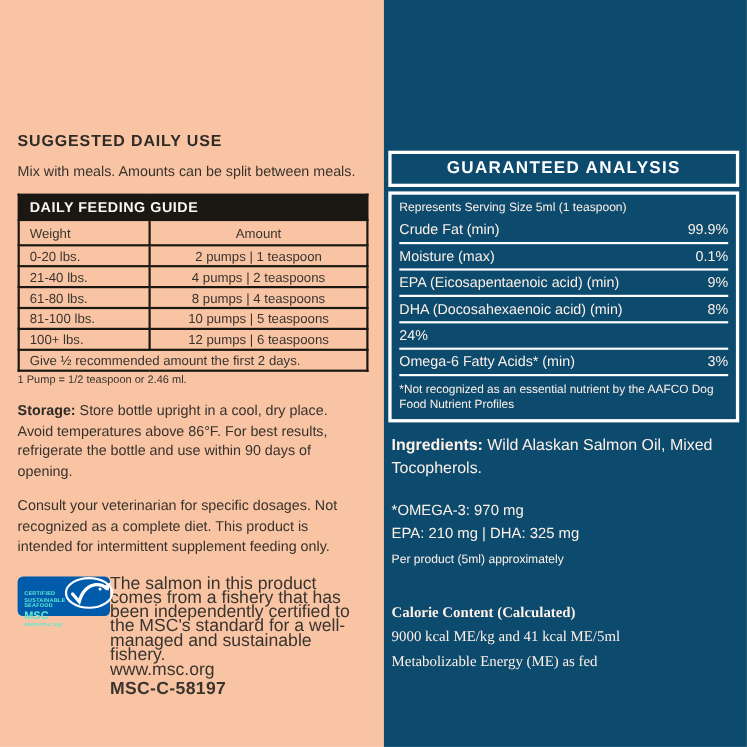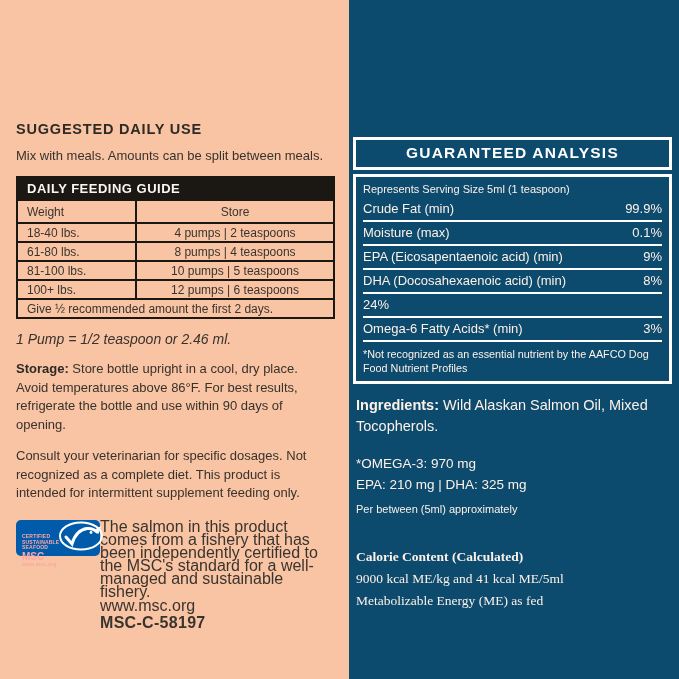--- a/index.html
+++ b/index.html
@@ -26,31 +26,31 @@
     font-size:13px; font-weight:bold; letter-spacing:.5px;
     text-align:left; padding:3px 9px;
     border:2px solid #1B1713;
   }
   table.feeding td { border:2px solid #1B1713; font-size:12px; padding:1.5px 9px; }
   table.feeding .colhead td { padding:3.5px 9px; }
   table.feeding td.cw { width:119px; text-align:left; }
   table.feeding td.ca { text-align:center; }
   table.feeding tfoot td { text-align:left; }
 
-  .pump-note { font-size:14px; margin-top:12px;font-style:italic; }
+  .pump-note { font-size:10px; margin-top:2px; }
   .lp-para { font-size:13px; line-height:18.5px; width:316px; margin-top:13px; }
   .lp-para b { color:#2E2A25; }
 
   .msc-row { display:flex; margin-top:17px; align-items:flex-start; }
   .msc-logo {
     width:84px; height:36px; background:#005BAB; border-radius:5px;
     display:flex; align-items:center; padding:3px 4px 3px 6px; flex-shrink:0;
     position:relative;
   }
-  .msc-badge-text { color:#fca5a5; width:36px;margin-top:26px; }
+  .msc-badge-text { color:#5eead4; width:36px;margin-top:26px; }
   .msc-badge-text .tiny { font-size:5px; line-height:5.5px; font-weight:bold; letter-spacing:.2px; }
   .msc-badge-text .big { font-size:10px; line-height:10px; font-weight:bold; margin-top:1px; }
   .msc-tm { position:absolute; right:-6px; bottom:2px; font-size:6px; color:#6B5B4E; }
   .msc-text { margin-left:0; font-size:16px; line-height:13px; width:232px; color:#3A342E; }
   .msc-text .url { margin-top:1px; }
   .msc-text .code { font-weight:bold; margin-top:4px; letter-spacing:.3px; }
 
   
   .right-panel {
     flex:1; height:100%;
@@ -95,28 +95,32 @@
     <div class="lp-heading">SUGGESTED DAILY USE</div>
     <p class="lp-intro">Mix with meals. Amounts can be split between meals.</p>
 
     <table class="feeding">
       <thead>
         <tr>
           <th class="tbl-title" colspan="2">DAILY FEEDING GUIDE</th>
         </tr>
         <tr class="colhead">
           <td class="cw">Weight</td>
-          <td class="ca">Store</td>
+          <td class="ca">Amount</td>
         </tr>
       </thead>
       <tbody>
 
-
-          <tr>
-            <td class="cw">18-40 lbs.</td>
+          <tr>
+            <td class="cw">0-20 lbs.</td>
+            <td class="ca">2 pumps | 1 teaspoon</td>
+          </tr>
+
+          <tr>
+            <td class="cw">21-40 lbs.</td>
             <td class="ca">4 pumps | 2 teaspoons</td>
           </tr>
 
 
           <tr>
             <td class="cw">61-80 lbs.</td>
             <td class="ca">8 pumps | 4 teaspoons</td>
           </tr>
 
           <tr>
@@ -206,21 +210,21 @@
           </div>
         </div>
       <div class="ga-footnote">*Not recognized as an essential nutrient by the AAFCO Dog Food Nutrient Profiles</div>
     </div>
 
     <p class="ingredients"><b>Ingredients:</b> <span>Wild Alaskan Salmon Oil, Mixed Tocopherols.</span></p>
 
     <div class="omega">
       <p>*OMEGA-3: 970 mg</p>
       <p class="gap">EPA: 210 mg  |  DHA: 325 mg</p>
-      <p class="small">Per between (5ml) approximately</p>
+      <p class="small">Per product (5ml) approximately</p>
     </div>
 
     <div class="calories">
       <p class="bold">Calorie Content (Calculated)</p>
       <p>9000 kcal ME/kg and 41 kcal ME/5ml</p>
       <p>Metabolizable Energy (ME) as fed</p>
     </div>
   </div>
 
 </div>

